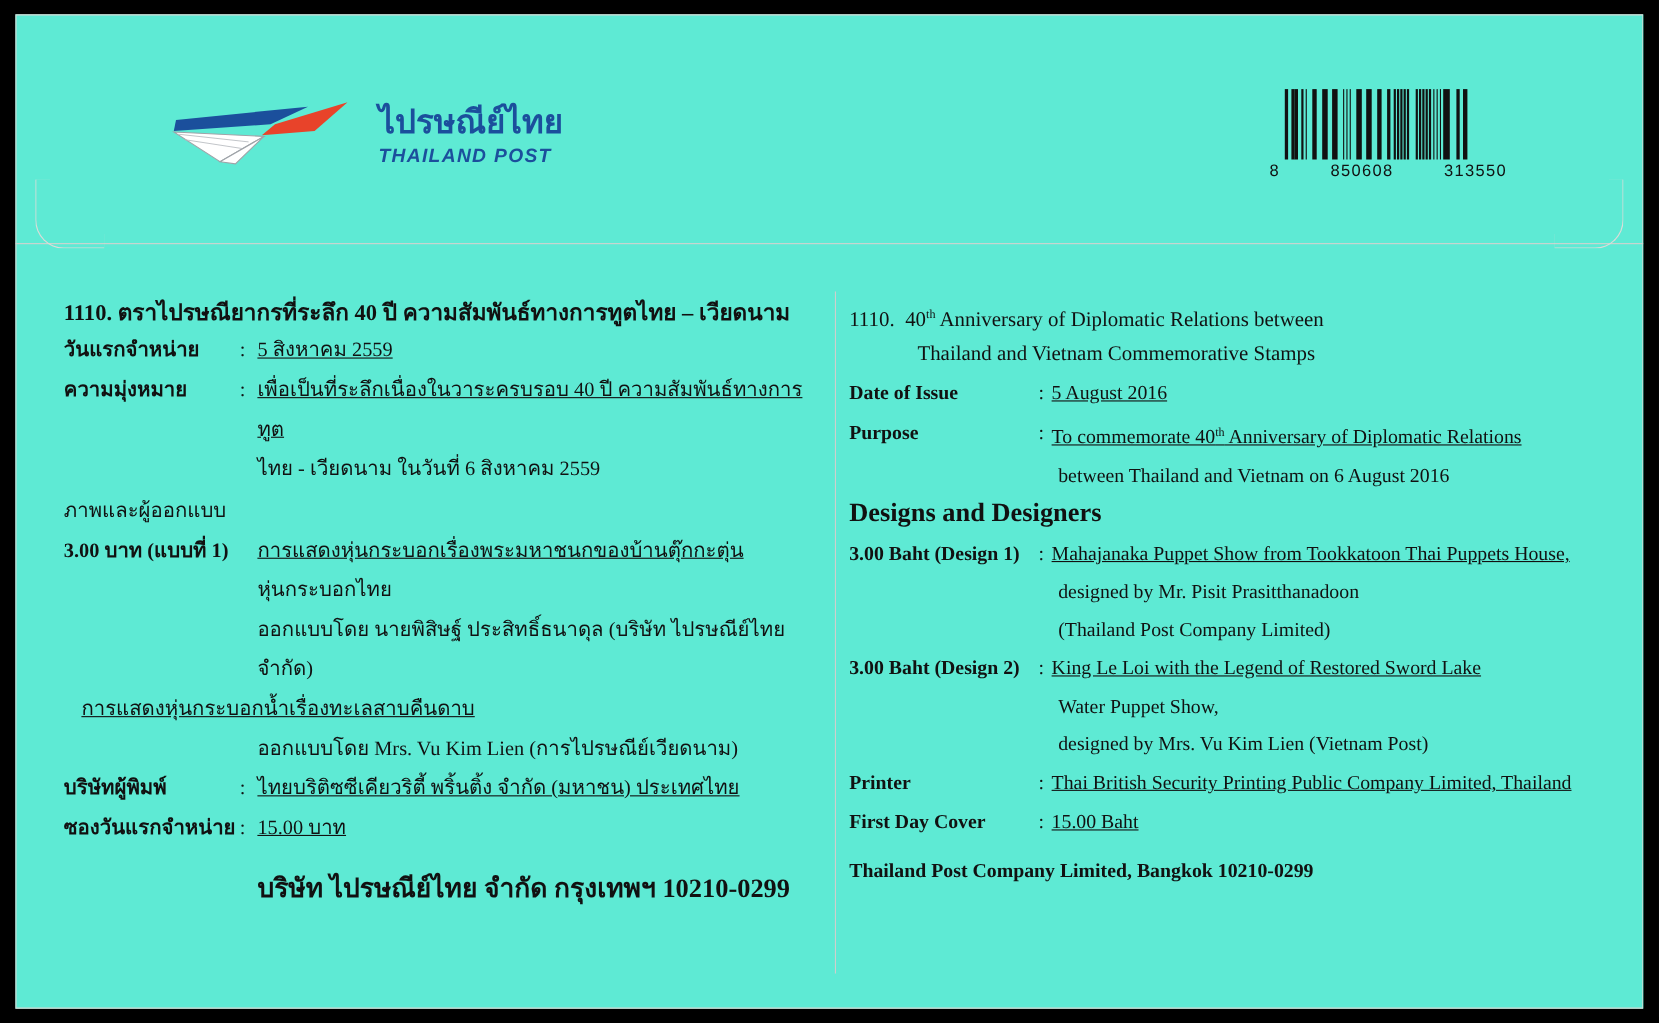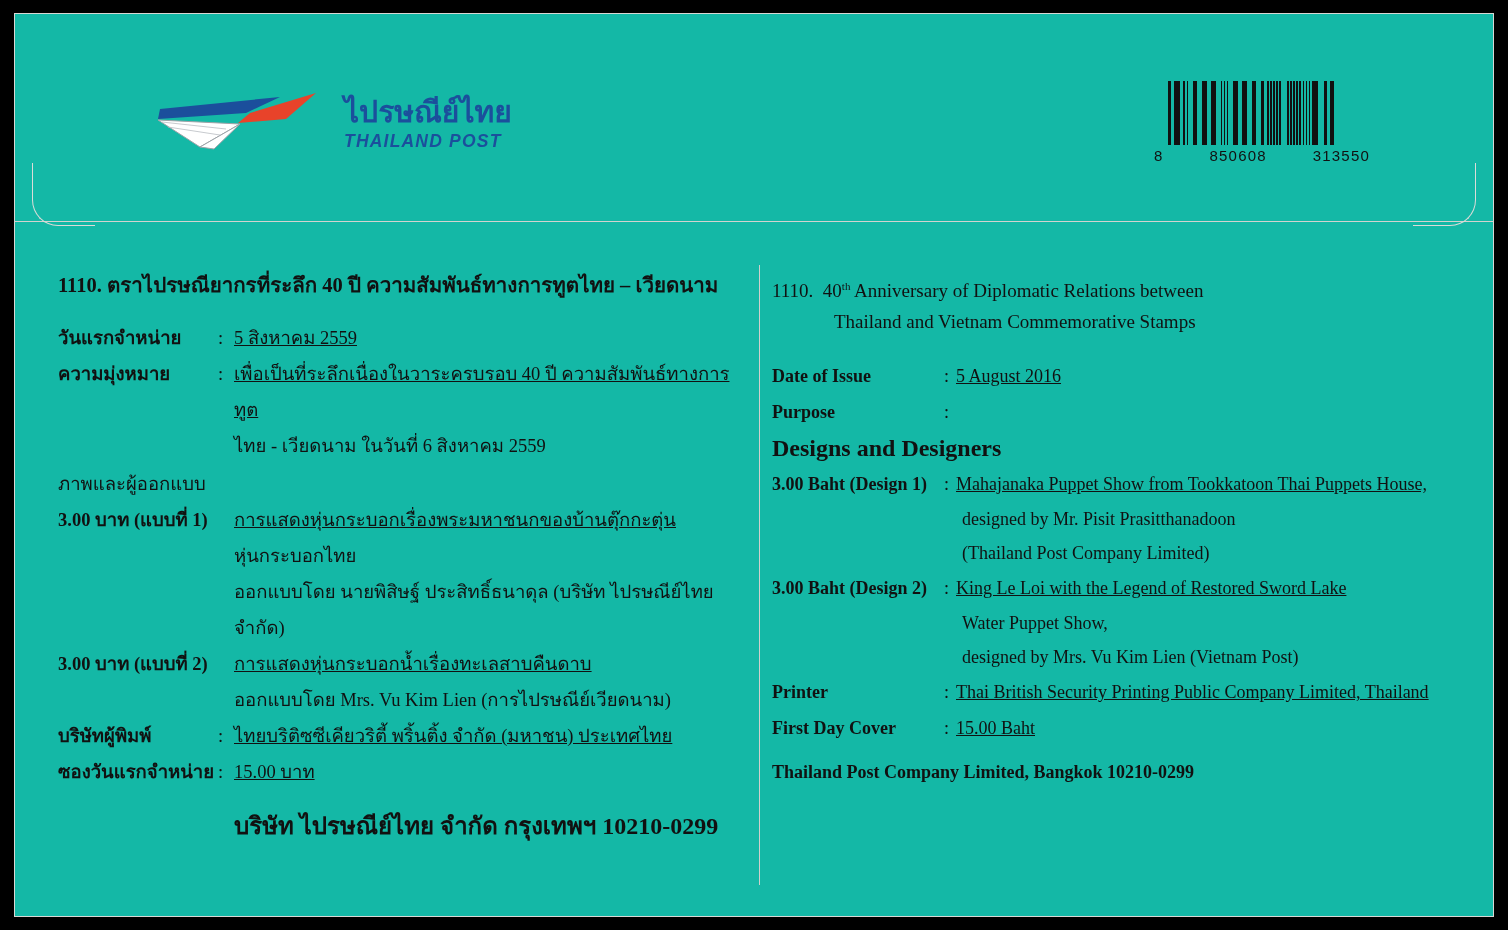--- a/index.html
+++ b/index.html
@@ -19,21 +19,21 @@
     width: 1508px;
     height: 930px;
     background: #000;
   }
   .envelope {
     position: absolute;
     left: 14px;
     top: 13px;
     width: 1480px;
     height: 904px;
-    background: #14b8a6;
+    background: #5eead4;
     box-shadow: inset 0 0 0 1px #d8d8d4;
   }
   
   .flap {
     position: absolute;
     left: 0;
     top: 0;
     width: 1480px;
     height: 222px;
     overflow: hidden;
@@ -174,21 +174,21 @@
   .title-en {
     font-family: "Liberation Serif", serif;
     font-size: 19px;
     font-weight: normal;
     color: #111;
     line-height: 31px;
   }
   .title-en .l2 { display: block; padding-left: 62px; }
   .title-en sup { font-size: 12px; vertical-align: super; }
 
-  .rows { margin-top: 21px; }
+  .rows { margin-top: 2px; }
 
   .row {
     display: flex;
     align-items: flex-start;
     line-height: 36px;
   }
 
   .lbl {
     font-weight: bold;
     color: #111;
@@ -372,21 +372,20 @@
 
         <div class="row row-design">
           <div class="lbl">3.00 บาท (แบบที่ 1)</div>
           <div class="sep"></div>
           <div class="val">การแสดงหุ่นกระบอกเรื่องพระมหาชนกของบ้านตุ๊กกะตุ่น</div>
         </div>
         <div class="cont">หุ่นกระบอกไทย</div>
         <div class="cont">ออกแบบโดย นายพิสิษฐ์ ประสิทธิ์ธนาดุล (บริษัท ไปรษณีย์ไทย จำกัด)</div>
 
         <div class="row row-design">
-          <div class="lbl">3.00 บาท (แบบที่ 2)</div>
           <div class="sep"></div>
           <div class="val">การแสดงหุ่นกระบอกน้ำเรื่องทะเลสาบคืนดาบ</div>
         </div>
         <div class="cont">ออกแบบโดย Mrs. Vu Kim Lien (การไปรษณีย์เวียดนาม)</div>
 
         <div class="row">
           <div class="lbl">บริษัทผู้พิมพ์</div>
           <div class="sep">:</div>
           <div class="val">ไทยบริติซซีเคียวริตี้ พริ้นติ้ง จำกัด (มหาชน) ประเทศไทย</div>
         </div>
@@ -412,21 +411,23 @@
 
         <div class="row">
           <div class="lbl">Date of Issue</div>
           <div class="sep">:</div>
           <div class="val">5 August 2016</div>
         </div>
 
         <div class="row">
           <div class="lbl">Purpose</div>
           <div class="sep">:</div>
-        </div>
+          <div class="val"><span>To commemorate 40</span><sup>th</sup><span> Anniversary of Diplomatic Relations</span></div>
+        </div>
+        <div class="cont">between Thailand and Vietnam on 6 August 2016</div>
 
         <div class="section-head">Designs and Designers</div>
 
         <div class="row row-design">
           <div class="lbl">3.00 Baht (Design 1)</div>
           <div class="sep">:</div>
           <div class="val">Mahajanaka Puppet Show from Tookkatoon Thai Puppets House,</div>
         </div>
         <div class="cont">designed by Mr. Pisit Prasitthanadoon</div>
         <div class="cont">(Thailand Post Company Limited)</div>

